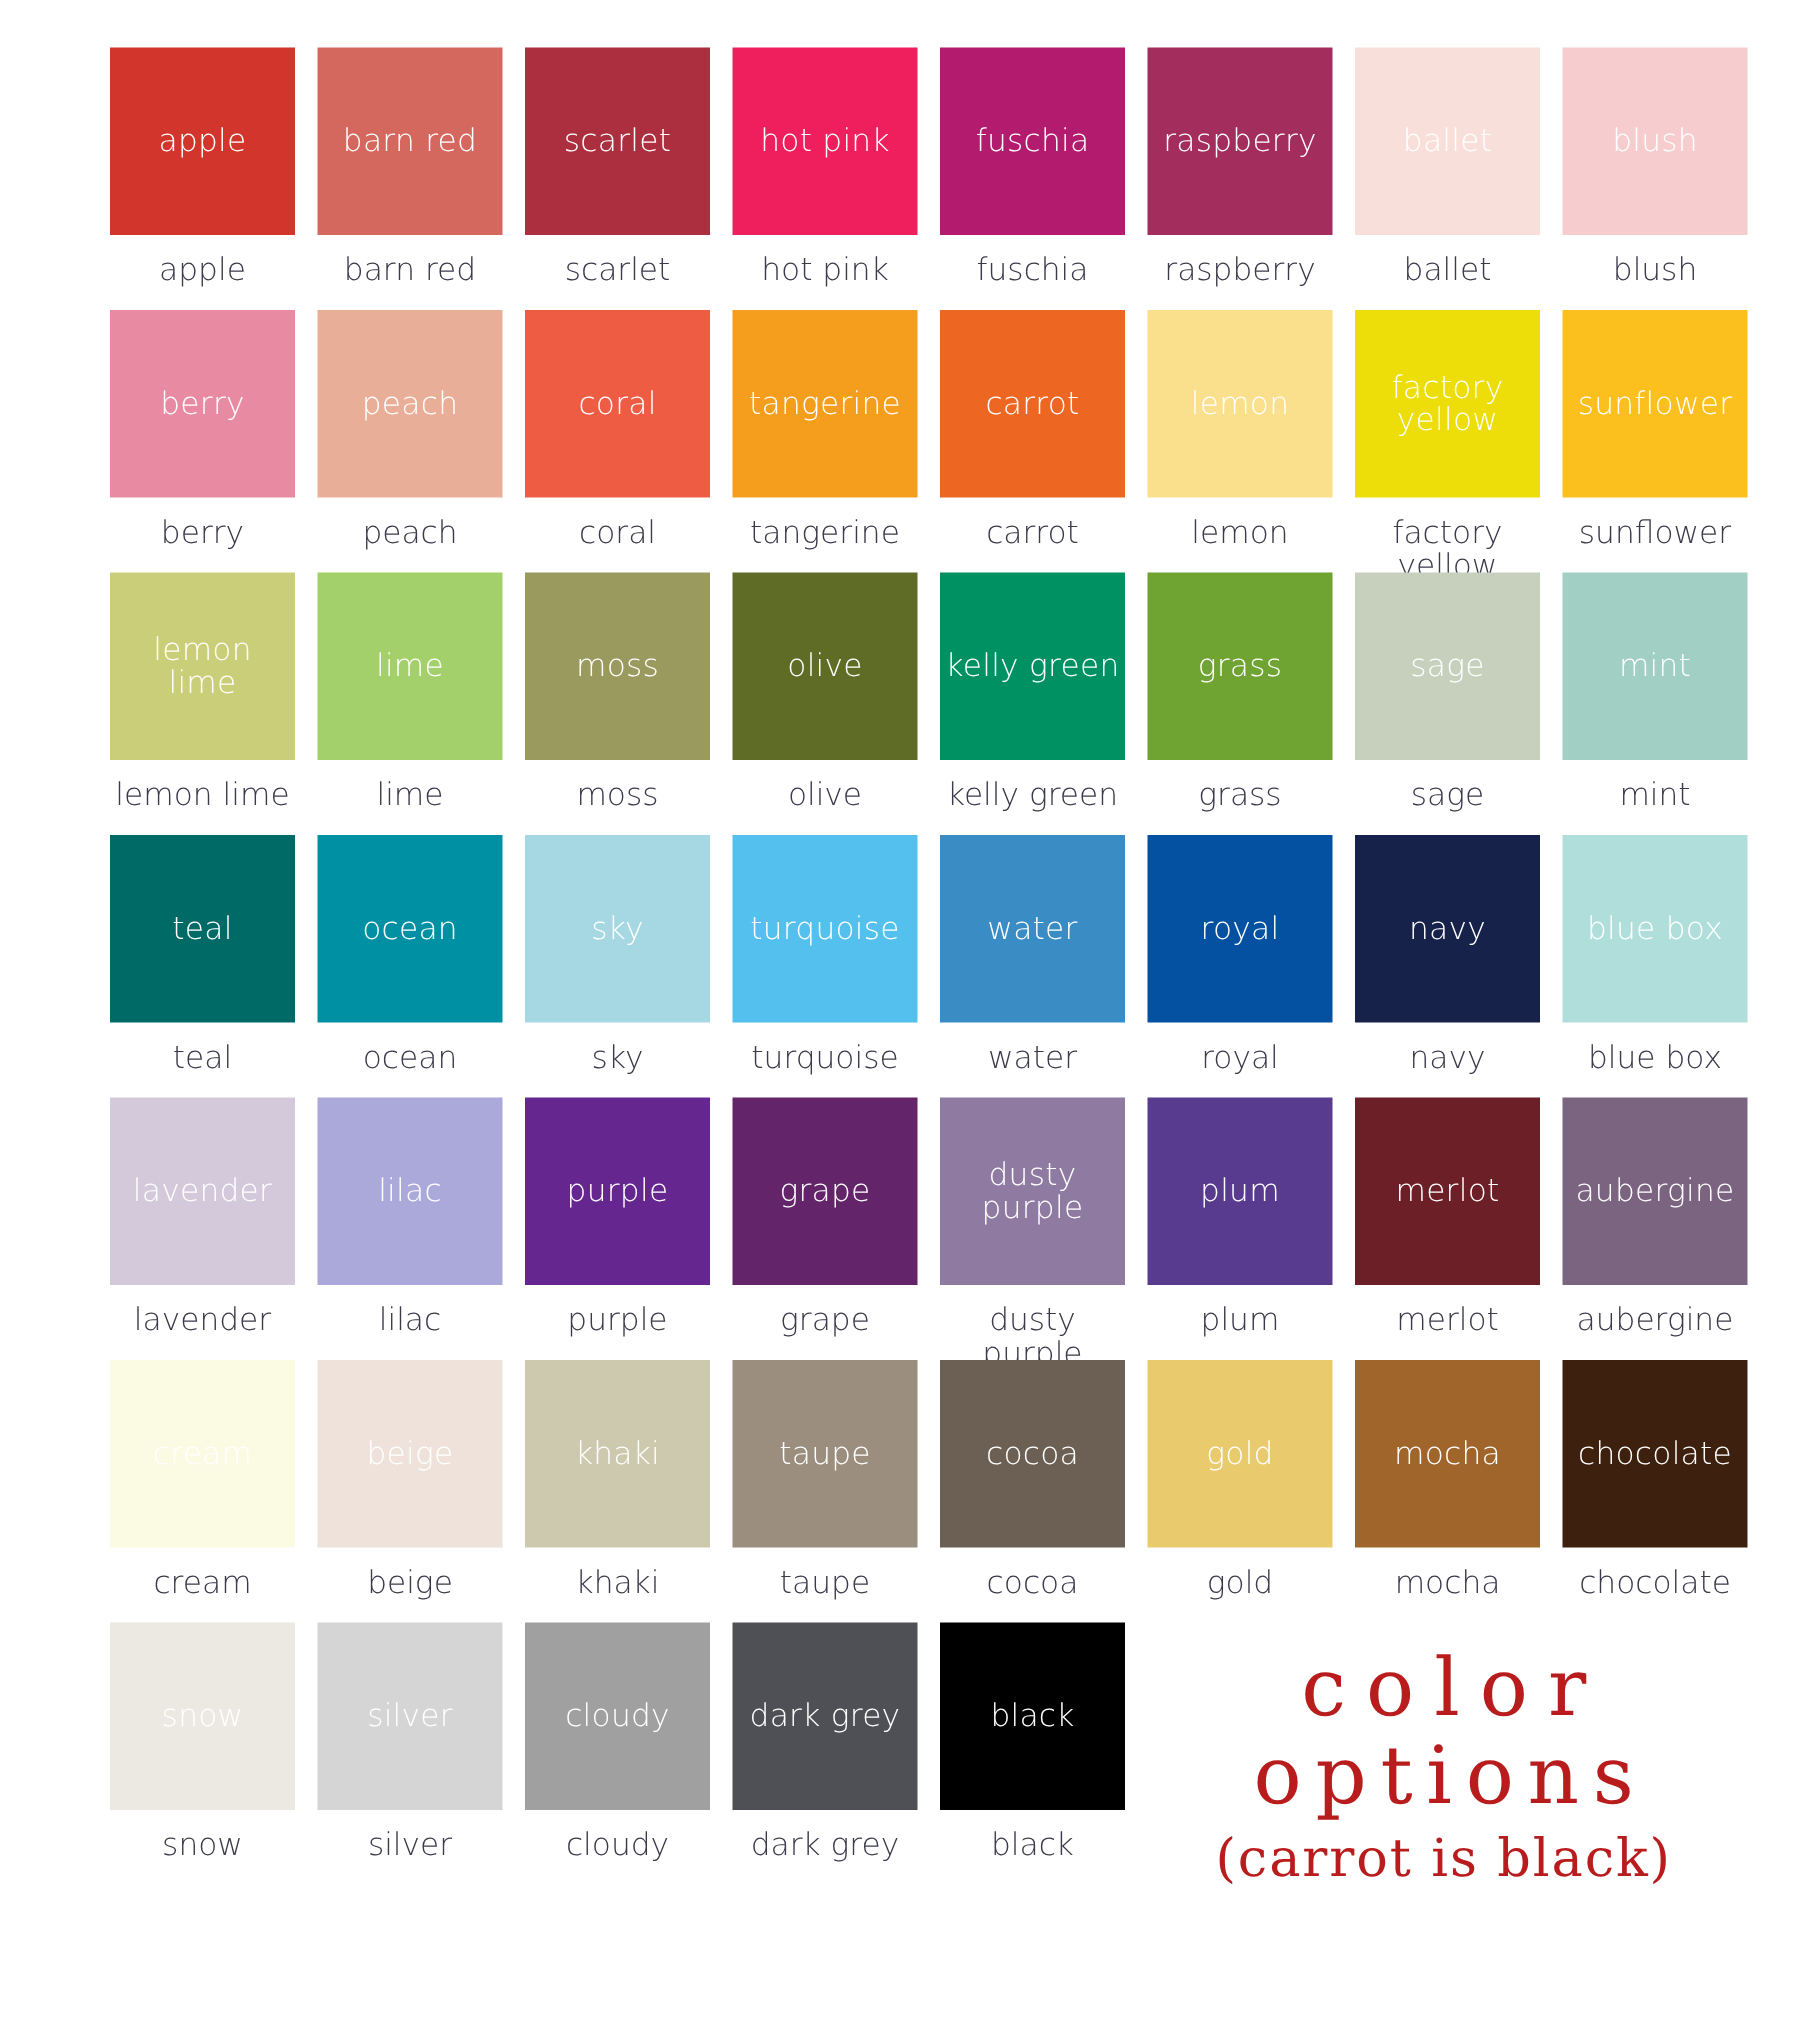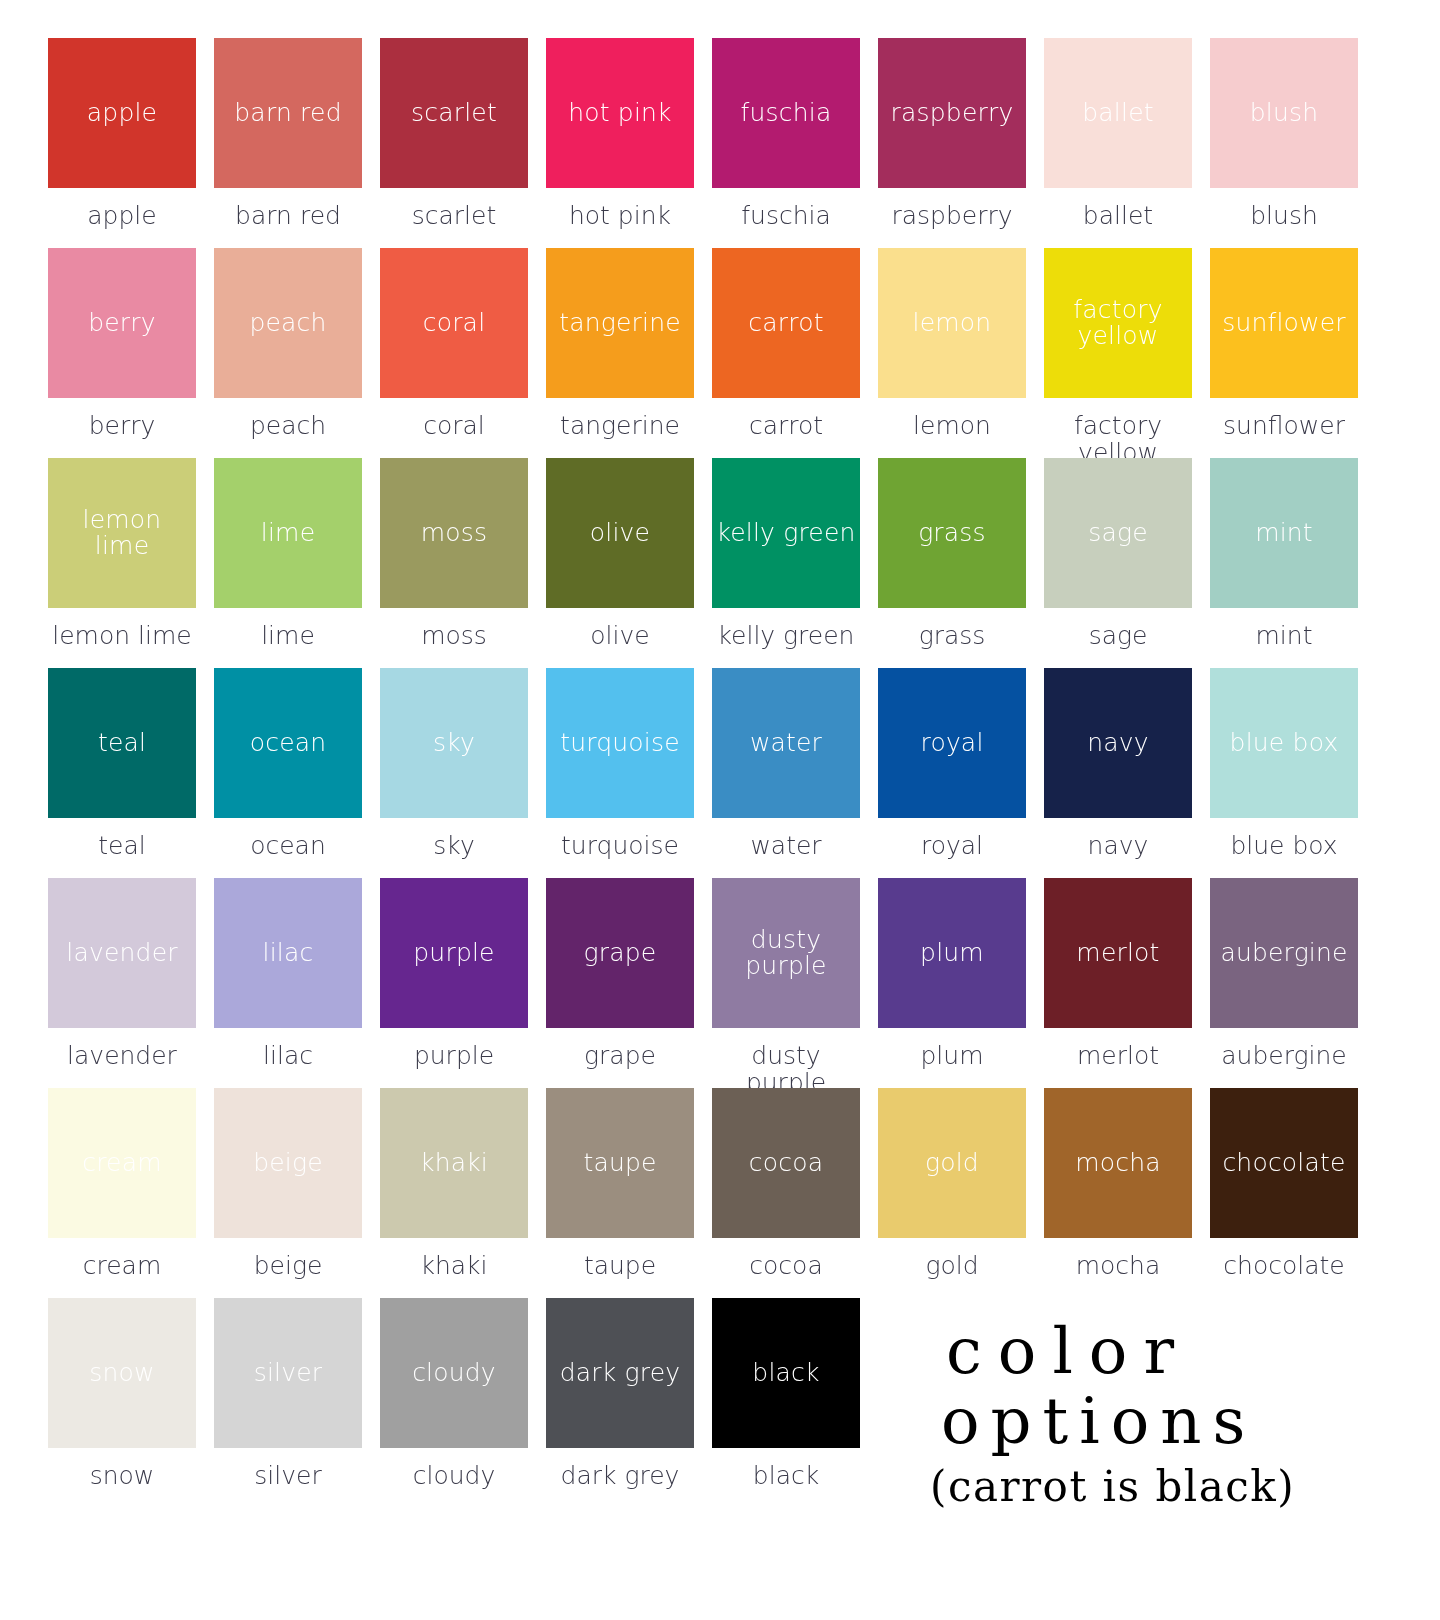--- a/index.html
+++ b/index.html
@@ -24,20 +24,21 @@
     display: grid;
     grid-template-columns: repeat(8, 148px);
     column-gap: 18px;
     row-gap: 0px;
     grid-auto-rows: 210px;
   }
   .cell {
     width: 170px;
     height: 210px;
     position: relative;
+    margin-left: 40px;
   }
   .swatch {
     width: 148px;
     height: 150px;
     display: flex;
     align-items: center;
     justify-content: center;
     text-align: center;
     line-height: 1.05;
   }
@@ -59,22 +60,22 @@
     font-size: 25px;
     line-height: 1.08;
     padding-top: 14px;
     white-space: pre-line;
   }
   .title-block {
     position: absolute;
     left: 930px;
     top: 1318px;
     width: 450px;
-    text-align: left;
-    color: #000000;
+    text-align: center;
+    color: #b91c1c;
     font-family: "DejaVu Serif", serif;
   }
   .title-line1 {
     font-size: 64px;
     letter-spacing: 16px;
     line-height: 1.05;
     font-weight: 400;
     text-indent: 16px;
   }
   .title-line2 {

